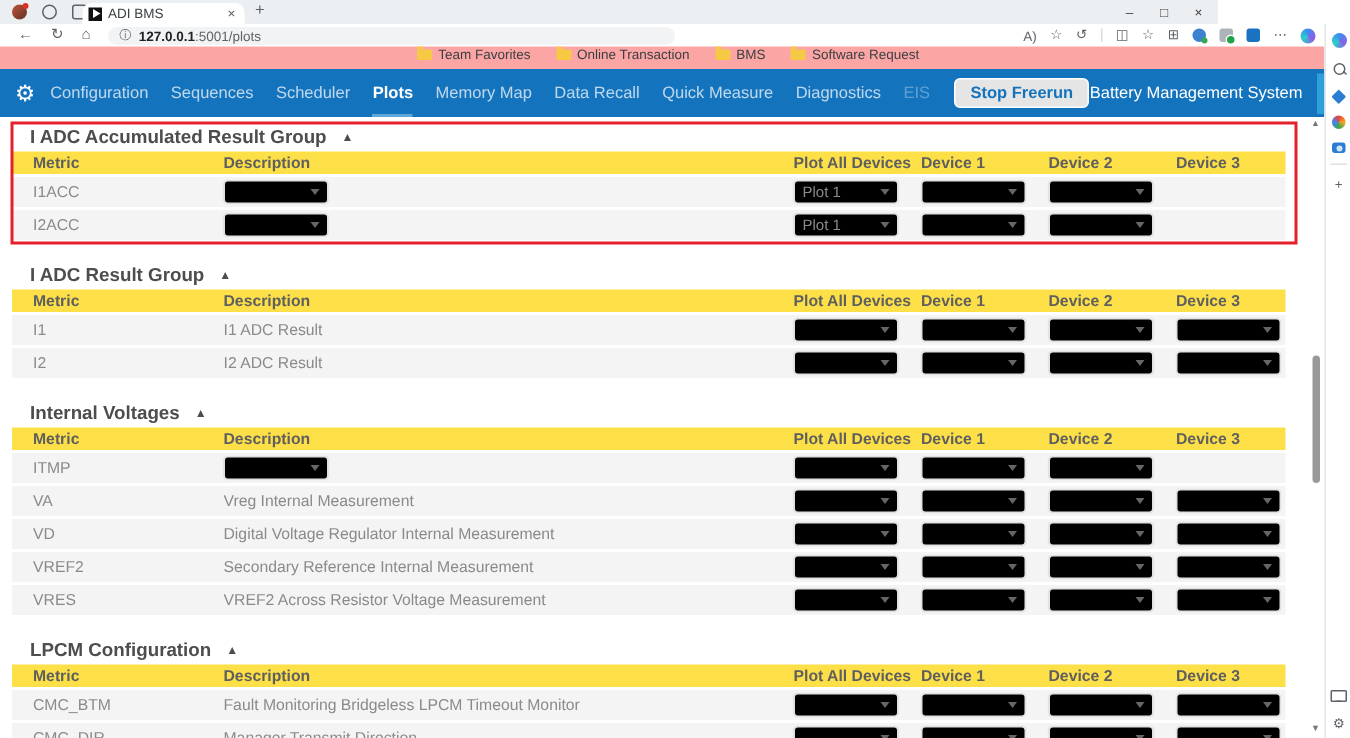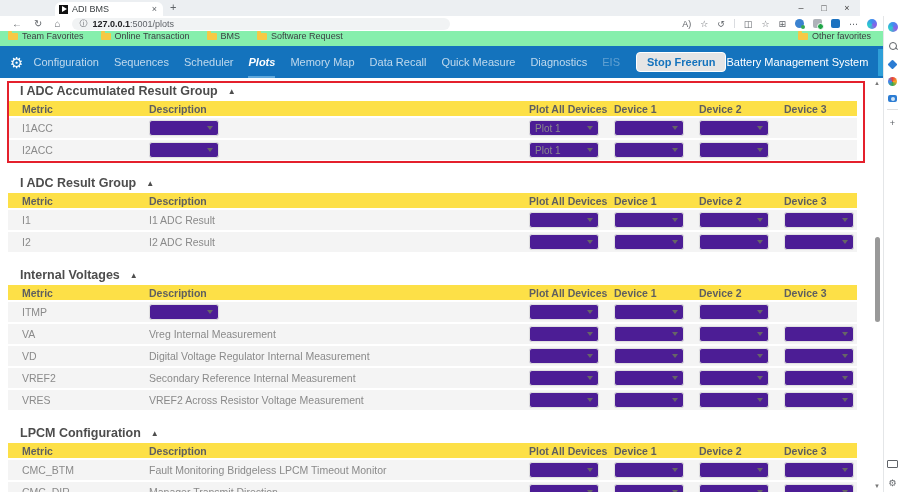--- a/index.html
+++ b/index.html
@@ -1,18 +1,18 @@
 <!DOCTYPE html>
 <html><head>
 <meta charset="utf-8">
 <style>
   html,body{margin:0;padding:0;width:900px;height:492px;overflow:hidden;
     font-family:"Liberation Sans","DejaVu Sans",sans-serif;background:#fff;}
   
-  .titlebar{position:absolute;left:0;top:0;width:812px;height:16px;background:#eceff2;display:flex;align-items:center;padding-left:48px;}
+  .titlebar{position:absolute;left:0;top:0;width:812px;height:16px;background:#eceff2;display:flex;align-items:center;}
   .avatar{width:10px;height:10px;border-radius:50%;margin-left:8px;background:linear-gradient(135deg,#c2553a,#7a3b2e 70%);position:relative;}
   .avatar::after{content:"";position:absolute;right:-1px;top:-1px;width:4px;height:4px;border-radius:50%;background:#d93025;}
   .sq-icon{width:8px;height:8px;border:1.2px solid #5f6368;border-radius:2px;margin-left:10px;}
   .circ-icon{width:8px;height:8px;border:1.2px solid #5f6368;border-radius:50%;margin-left:10px;}
   .tab{position:absolute;left:55px;top:2px;width:108px;height:14px;background:#fff;border-radius:6px 6px 0 0;display:flex;align-items:center;padding:0 4px;box-sizing:border-box;}
   .favicon{width:9px;height:9px;background:#111;display:flex;align-items:center;justify-content:center;flex:0 0 auto;}
   .favicon::after{content:"";border-left:5px solid #fff;border-top:3px solid transparent;border-bottom:3px solid transparent;margin-left:1px;}
   .tab-title{font-size:9px;color:#3c4043;margin-left:4px;flex:1;white-space:nowrap;overflow:hidden;}
   .tab-close{font-size:9px;color:#5f6368;padding:0 2px;}
   .newtab{position:absolute;left:170px;top:1px;font-size:11px;color:#5f6368;}
@@ -26,21 +26,21 @@
   .url-path{font-size:9px;color:#5f6368;}
   .abar-right{margin-left:auto;display:flex;align-items:center;gap:9px;padding-right:6px;}
   .abar-right .g{font-size:9px;color:#5f6368;}
   .vdiv{width:1px;height:9px;background:#dadce0;}
   .dot-blue{width:9px;height:9px;border-radius:50%;background:#3b82d0;position:relative;}
   .dot-blue::after{content:"";position:absolute;right:-1px;bottom:-1px;width:4px;height:4px;border-radius:50%;background:#34a853;}
   .ext-green{width:9px;height:9px;border-radius:2px;background:#aeb3b9;position:relative;}
   .ext-green::after{content:"";position:absolute;right:-2px;bottom:-2px;width:5px;height:5px;border-radius:50%;background:#1ea446;border:1px solid #fff;}
   .ext-blue{width:9px;height:9px;border-radius:2px;background:#1b72c0;}
   .copilot{width:10px;height:10px;border-radius:50%;background:conic-gradient(#3f8cf0,#8e5ce8,#2ad0ca,#3f8cf0);}
-  .favbar{position:absolute;left:0;top:31px;width:883px;height:15px;background:#86efac;display:flex;align-items:flex-start;gap:17px;padding-left:8px;box-sizing:border-box;}
+  .favbar{position:absolute;left:0;top:31px;width:883px;height:15px;background:#fca5a5;display:flex;align-items:center;gap:17px;padding-left:8px;box-sizing:border-box;flex-direction:column;}
   .fav-item{display:flex;align-items:center;gap:4px;}
   .folder{width:10px;height:7px;background:#f6c945;border-radius:1px;position:relative;}
   .folder::before{content:"";position:absolute;left:0;top:-2px;width:4px;height:2px;background:#f6c945;border-radius:1px 1px 0 0;}
   .fav-label{font-size:9px;color:#3c4043;white-space:nowrap;}
   .fav-right{margin-left:auto;display:flex;align-items:center;gap:4px;padding-right:12px;}
   
   .sidebar{position:absolute;left:883px;top:16px;width:17px;height:476px;background:#fff;border-left:1px solid #e4e6e8;box-sizing:border-box;}
   .sidebar .sb{position:absolute;left:3px;width:11px;height:11px;display:flex;align-items:center;justify-content:center;}
   .mag{width:6px;height:6px;border:1.3px solid #5f6368;border-radius:50%;position:relative;}
   .mag::after{content:"";position:absolute;left:5px;top:5px;width:3px;height:1.3px;background:#5f6368;transform:rotate(45deg);}
@@ -54,38 +54,38 @@
   .monitor::after{content:"";position:absolute;left:2.5px;top:6px;width:3px;height:1.5px;background:#5f6368;}
   
   .scrolltrack{position:absolute;left:872px;top:78px;width:10px;height:414px;}
   .scrollarrow{position:absolute;left:874px;font-size:6px;color:#777;}
   .scrollthumb{position:absolute;left:875px;top:237px;width:5px;height:85px;background:#999;border-radius:3px;}
   
   .appnav{position:absolute;left:0;top:46px;width:883px;height:32px;background:#1473bd;display:flex;align-items:center;padding:0 10px;box-sizing:border-box;}
   .gear{color:#fff;font-size:15px;margin-right:10px;line-height:1;}
   .nav-menu{display:flex;align-items:center;gap:15px;height:100%;}
   .nav-item{font-size:11px;color:rgba(255,255,255,.72);height:100%;display:flex;align-items:center;border-bottom:2px solid transparent;border-top:2px solid transparent;box-sizing:border-box;white-space:nowrap;}
-  .nav-item.active{color:#fff;font-weight:bold;border-bottom-color:#5fa8dc;font-style:italic;}
+  .nav-item.active{color:#fff;font-weight:bold;border-bottom-color:#5fa8dc;}
   .nav-item.disabled{color:rgba(255,255,255,.32);}
   .stopbtn{margin-left:16px;background:#e5e5e5;color:#1473bd;font-size:11px;font-weight:bold;border:1px solid #fff;border-radius:4px;padding:3px 10px;white-space:nowrap;}
   .nav-right{margin-left:auto;display:flex;align-items:center;gap:10px;}
   .app-title{font-size:11px;color:#fff;white-space:nowrap;}
   .playtile{width:27px;height:27px;background:#2e9fd8;display:flex;align-items:center;justify-content:center;}
   
   .content{position:absolute;left:0;top:78px;width:872px;height:414px;background:#fff;overflow:hidden;padding:6px 0 0 8px;box-sizing:border-box;}
   .section{width:849px;margin-bottom:16px;}
   .sec-title{display:flex;align-items:center;height:14px;padding-left:12px;margin-bottom:3px;}
   .sec-title-text{font-size:12.5px;font-weight:bold;color:#4d4d4d;}
   .collapse-arrow{font-size:8px;color:#4d4d4d;margin-left:10px;}
   .thead,.trow{display:grid;grid-template-columns:127px 380px 85px 85px 85px 1fr;align-items:center;padding-left:14px;box-sizing:border-box;}
   .thead{background:#fde047;height:15px;margin-bottom:2px;}
   .th{font-size:10.5px;font-weight:bold;color:#5f5f5f;white-space:nowrap;}
   .trow{background:#f4f4f4;height:20px;margin-bottom:2px;}
   .td{font-size:10.5px;color:#8a8a8a;white-space:nowrap;overflow:hidden;}
-  .sel{width:70px;height:16px;background:#4c1d95;border:1px solid #e1e1e1;border-radius:3px;display:flex;align-items:center;padding:0 5px;box-sizing:border-box;box-shadow:0 0 1px rgba(0,0,0,.08);}
+  .sel{width:70px;height:16px;background:#000000;border:1px solid #e1e1e1;border-radius:3px;display:flex;align-items:center;padding:0 5px;box-sizing:border-box;box-shadow:0 0 1px rgba(0,0,0,.08);}
   .sel-val{font-size:10px;color:#8a8a8a;flex:1;white-space:nowrap;overflow:hidden;}
   .caret{width:0;height:0;border-left:3.5px solid transparent;border-right:3.5px solid transparent;border-top:4.5px solid #666;}
   .highlight-box{position:absolute;left:7px;top:81px;width:858px;height:82px;border:2px solid #e4202c;pointer-events:none;box-sizing:border-box;}
 </style>
 </head>
 <body>
 
 <div class="titlebar">
   <span class="avatar"></span>
   <span class="circ-icon"></span>

